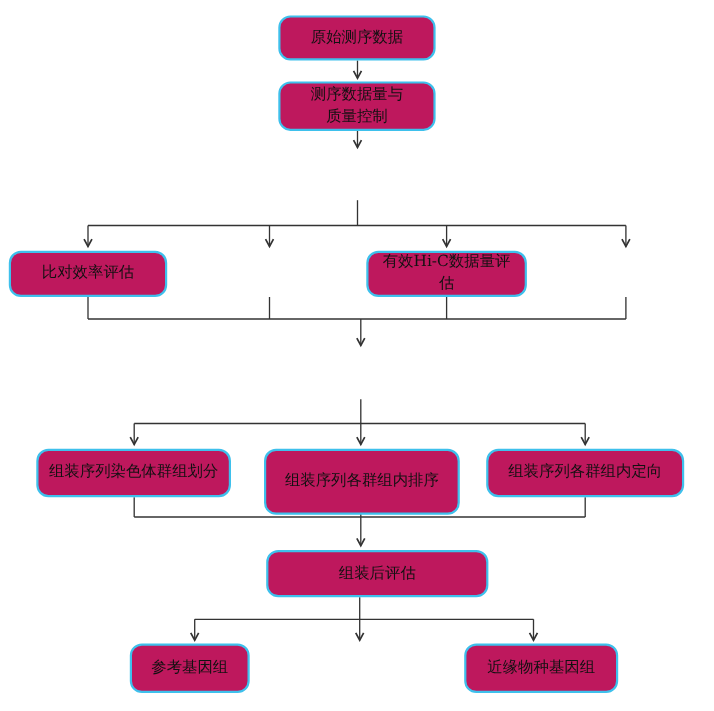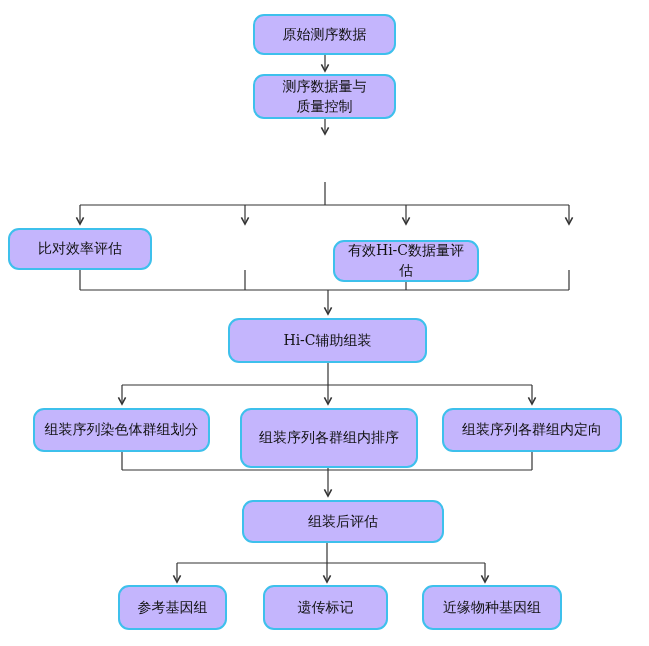--- a/index.html
+++ b/index.html
@@ -17,21 +17,21 @@
     position: absolute;
     left: 0; top: 0;
     width: 649px; height: 646px;
   }
   .node {
     position: absolute;
     display: flex;
     align-items: center;
     justify-content: center;
     text-align: center;
-    background: #c4b5fd;
+    background: #be185d;
     border: 2.5px solid var(--accent);
     border-radius: 11px;
     font-size: 14px;
     line-height: 1.4;
     color: var(--text);
     white-space: pre-line;
     padding: 2px 6px;
   }
 </style>
 </head>
@@ -84,27 +84,25 @@
     </g>
   </svg>
 
   <div class="node" style="left:253px;top:14px;width:143px;height:41px">原始测序数据</div>
 
   <div class="node" style="left:253px;top:74px;width:143px;height:45px">测序数据量与
 质量控制</div>
 
 
   <div class="node" style="left:8px;top:228px;width:144px;height:42px">比对效率评估</div>
-  <div class="node" style="left:333px;top:240px;width:146px;height:42px">有效Hi-C数据量评估</div>
+  <div class="node" style="left:333px;top:228px;width:146px;height:42px">有效Hi-C数据量评估</div>
 
-  <div class="node" style="left:228px;top:318px;width:199px;height:45px">Hi-C辅助组装</div>
 
   <div class="node" style="left:33px;top:408px;width:177px;height:44px">组装序列染色体群组划分</div>
   <div class="node" style="left:240px;top:408px;width:178px;height:60px">组装序列各群组内排序</div>
   <div class="node" style="left:442px;top:408px;width:180px;height:44px">组装序列各群组内定向</div>
 
   <div class="node" style="left:242px;top:500px;width:202px;height:43px">组装后评估</div>
 
   <div class="node" style="left:118px;top:585px;width:109px;height:45px">参考基因组</div>
-  <div class="node" style="left:263px;top:585px;width:125px;height:45px">遗传标记</div>
   <div class="node" style="left:422px;top:585px;width:140px;height:45px">近缘物种基因组</div>
 
 </div>
 
 </body></html>

